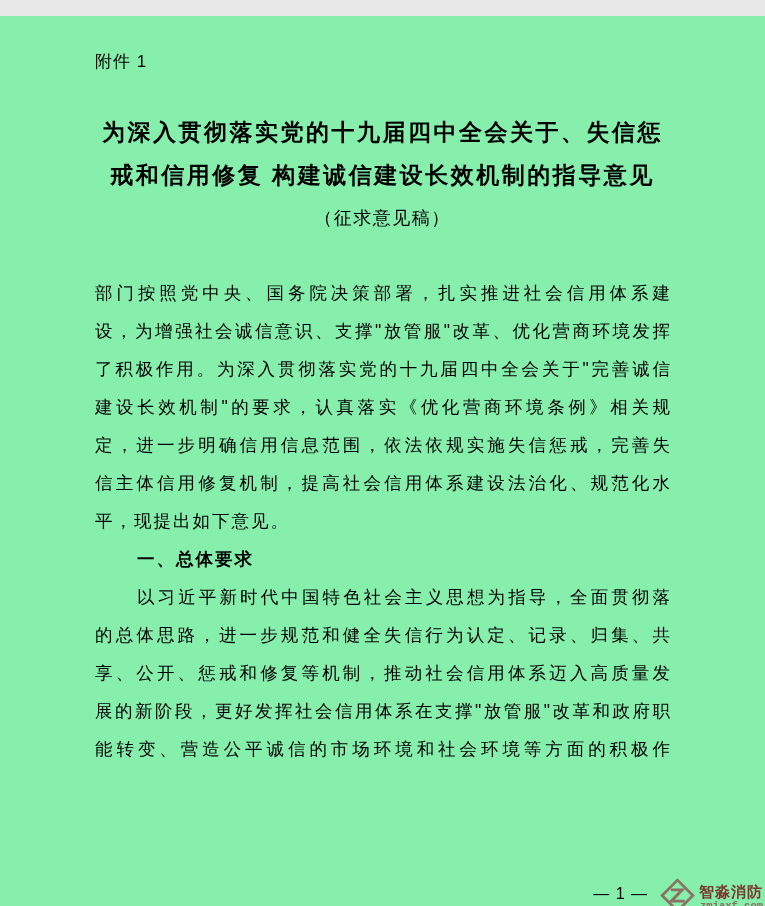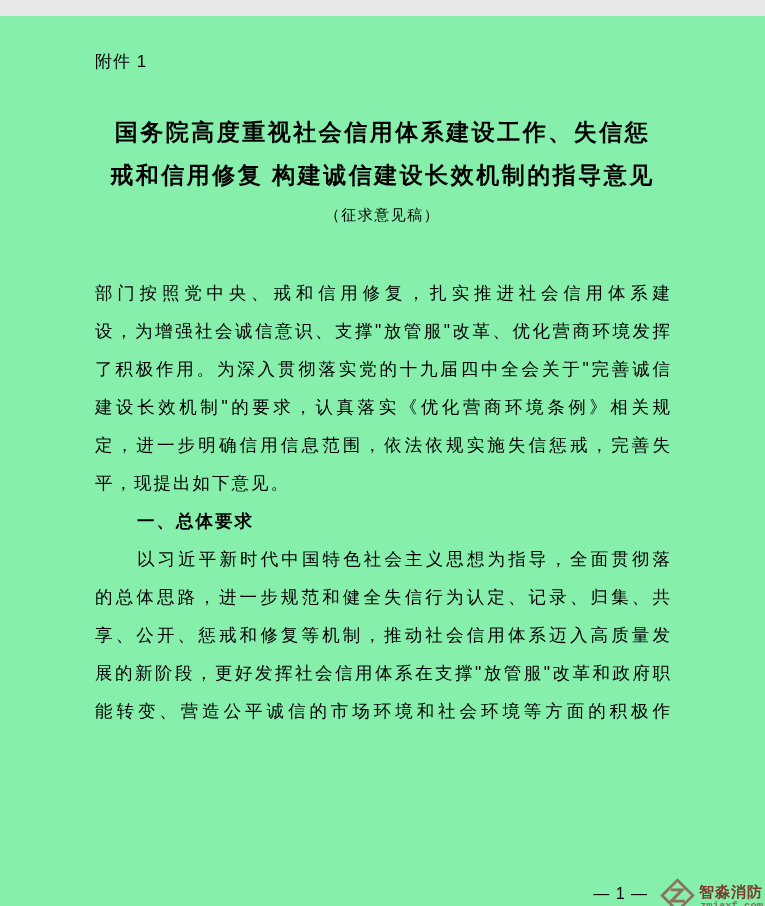--- a/index.html
+++ b/index.html
@@ -30,21 +30,21 @@
     font-size: 23px;
     line-height: 43px;
     letter-spacing: 2.5px;
   }
   .doc-subtitle {
     position: absolute;
     left: 60px;
     right: 60px;
     top: 190px;
     text-align: center;
-    font-size: 15px;
+    font-size: 18px;
     letter-spacing: 1.5px;
   }
   .body-text {
     position: absolute;
     left: 95px;
     top: 258px;
     width: 577px;
     font-size: 17.5px;
     line-height: 38px;
     letter-spacing: 2px;
@@ -88,32 +88,33 @@
   }
 </style>
 </head>
 <body>
 
 <div class="page">
 
   <div class="attachment-label">附件 1</div>
 
   <div class="doc-title">
-    <div>国务院高度重视社会信用体系建设工作、失信惩</div>
+    <div>为深入贯彻落实党的十九届四中全会关于、失信惩</div>
     <div>戒和信用修复 构建诚信建设长效机制的指导意见</div>
   </div>
 
   <div class="doc-subtitle">（征求意见稿）</div>
 
   <div class="body-text" id="body-text">
-      <div class="line full">部门按照党中央、戒和信用修复，扎实推进社会信用体系建</div>
+      <div class="line full">部门按照党中央、国务院决策部署，扎实推进社会信用体系建</div>
       <div class="line full">设，为增强社会诚信意识、支撑"放管服"改革、优化营商环境发挥</div>
       <div class="line full">了积极作用。为深入贯彻落实党的十九届四中全会关于"完善诚信</div>
       <div class="line full">建设长效机制"的要求，认真落实《优化营商环境条例》相关规</div>
       <div class="line full">定，进一步明确信用信息范围，依法依规实施失信惩戒，完善失</div>
+      <div class="line full">信主体信用修复机制，提高社会信用体系建设法治化、规范化水</div>
       <div class="line">平，现提出如下意见。</div>
       <div class="line indent bold">一、总体要求</div>
       <div class="line indent full">以习近平新时代中国特色社会主义思想为指导，全面贯彻落</div>
       <div class="line full">的总体思路，进一步规范和健全失信行为认定、记录、归集、共</div>
       <div class="line full">享、公开、惩戒和修复等机制，推动社会信用体系迈入高质量发</div>
       <div class="line full">展的新阶段，更好发挥社会信用体系在支撑"放管服"改革和政府职</div>
       <div class="line full">能转变、营造公平诚信的市场环境和社会环境等方面的积极作</div>
     </div>
 
   <div class="page-number">— 1 —</div>

